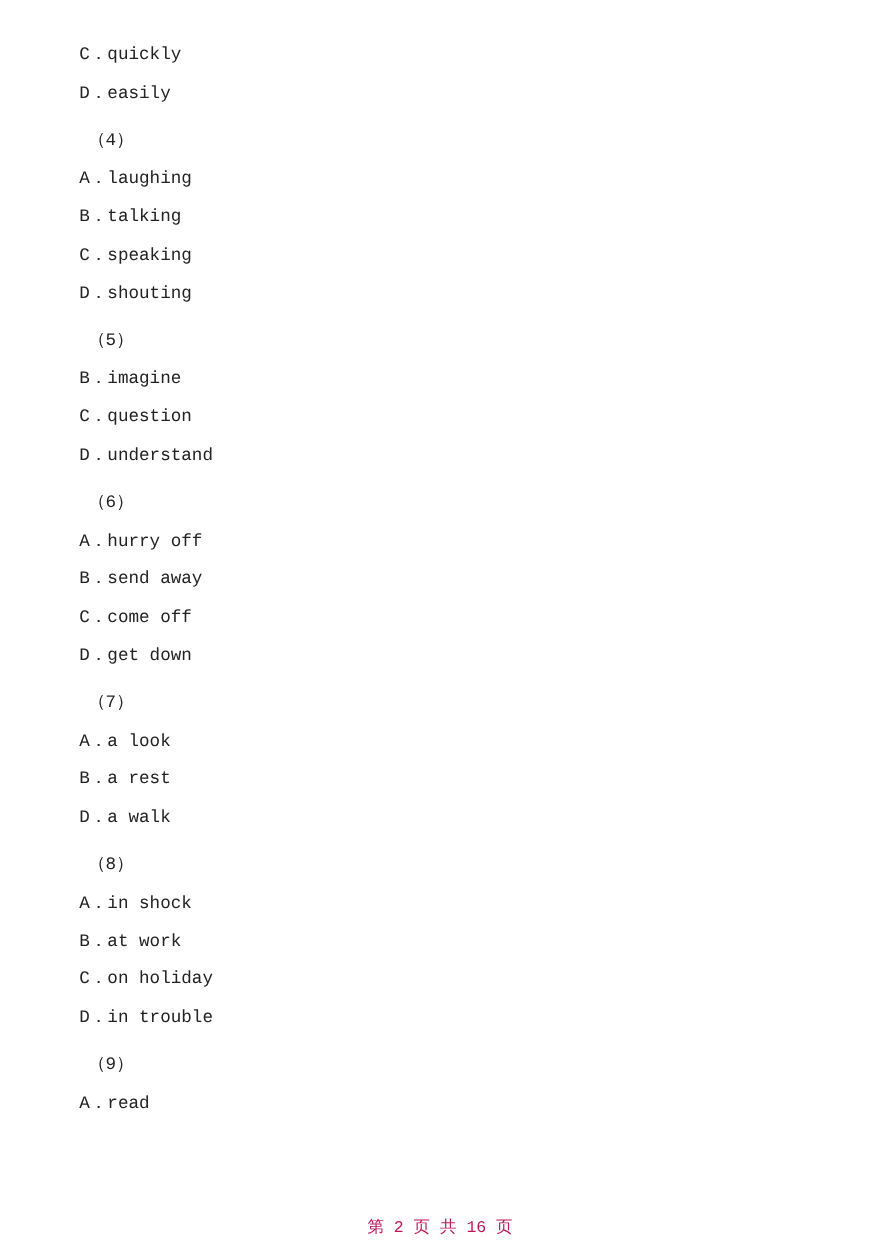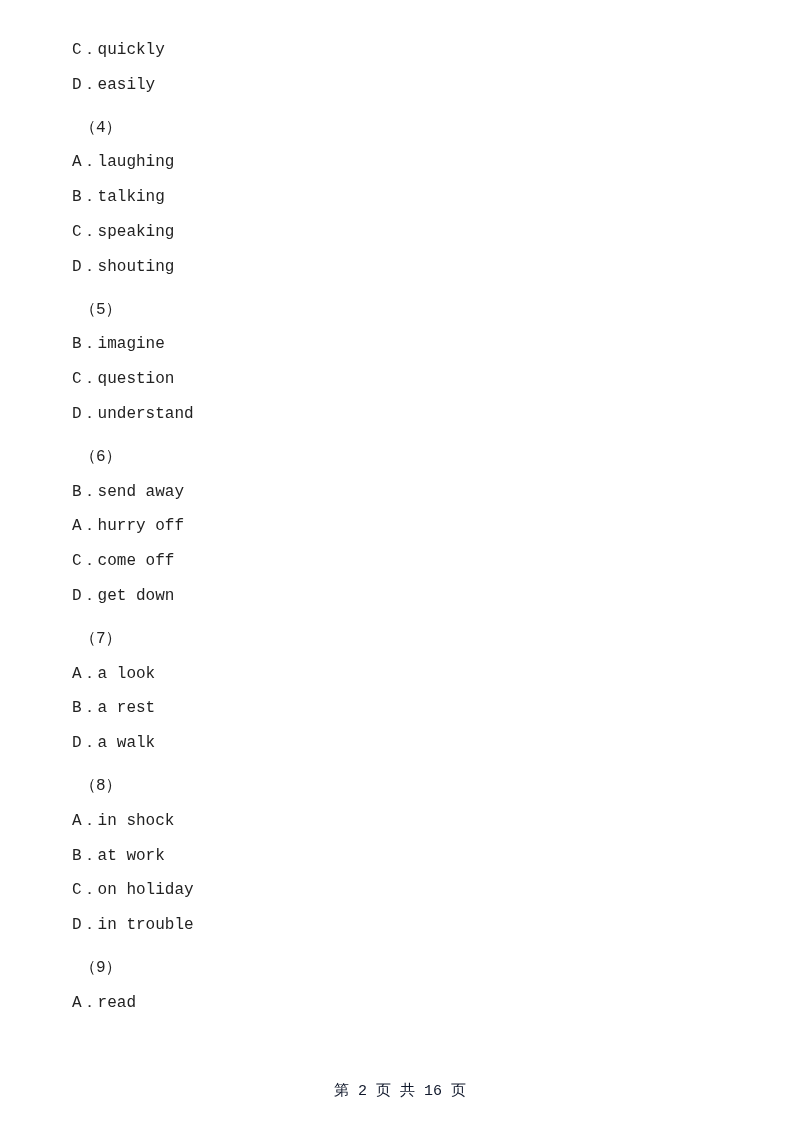--- a/index.html
+++ b/index.html
@@ -23,45 +23,45 @@
     .option-line {
       margin: 6px 12px;
       display: block;
     }
     .section-num {
       margin: 14px 0 6px 20px;
       display: block;
     }
     .page-footer {
       position: absolute;
-      bottom: 32px;
+      bottom: 7px;
       width: 100%;
       text-align: center;
       font-size: 15px;
-      color: #0f172a;
+      color: #be185d;
     }
   </style>
 </head>
 <body>
 
 <div class="content">
 <span class="option-line">C．quickly</span>
     <span class="option-line">D．easily</span>
     <span class="section-num">（4）</span>
     <span class="option-line">A．laughing</span>
     <span class="option-line">B．talking</span>
     <span class="option-line">C．speaking</span>
     <span class="option-line">D．shouting</span>
     <span class="section-num">（5）</span>
     <span class="option-line">B．imagine</span>
     <span class="option-line">C．question</span>
     <span class="option-line">D．understand</span>
     <span class="section-num">（6）</span>
+    <span class="option-line">A．hurry off</span>
     <span class="option-line">B．send away</span>
-    <span class="option-line">A．hurry off</span>
     <span class="option-line">C．come off</span>
     <span class="option-line">D．get down</span>
     <span class="section-num">（7）</span>
     <span class="option-line">A．a look</span>
     <span class="option-line">B．a rest</span>
     <span class="option-line">D．a walk</span>
     <span class="section-num">（8）</span>
     <span class="option-line">A．in shock</span>
     <span class="option-line">B．at work</span>
     <span class="option-line">C．on holiday</span>

